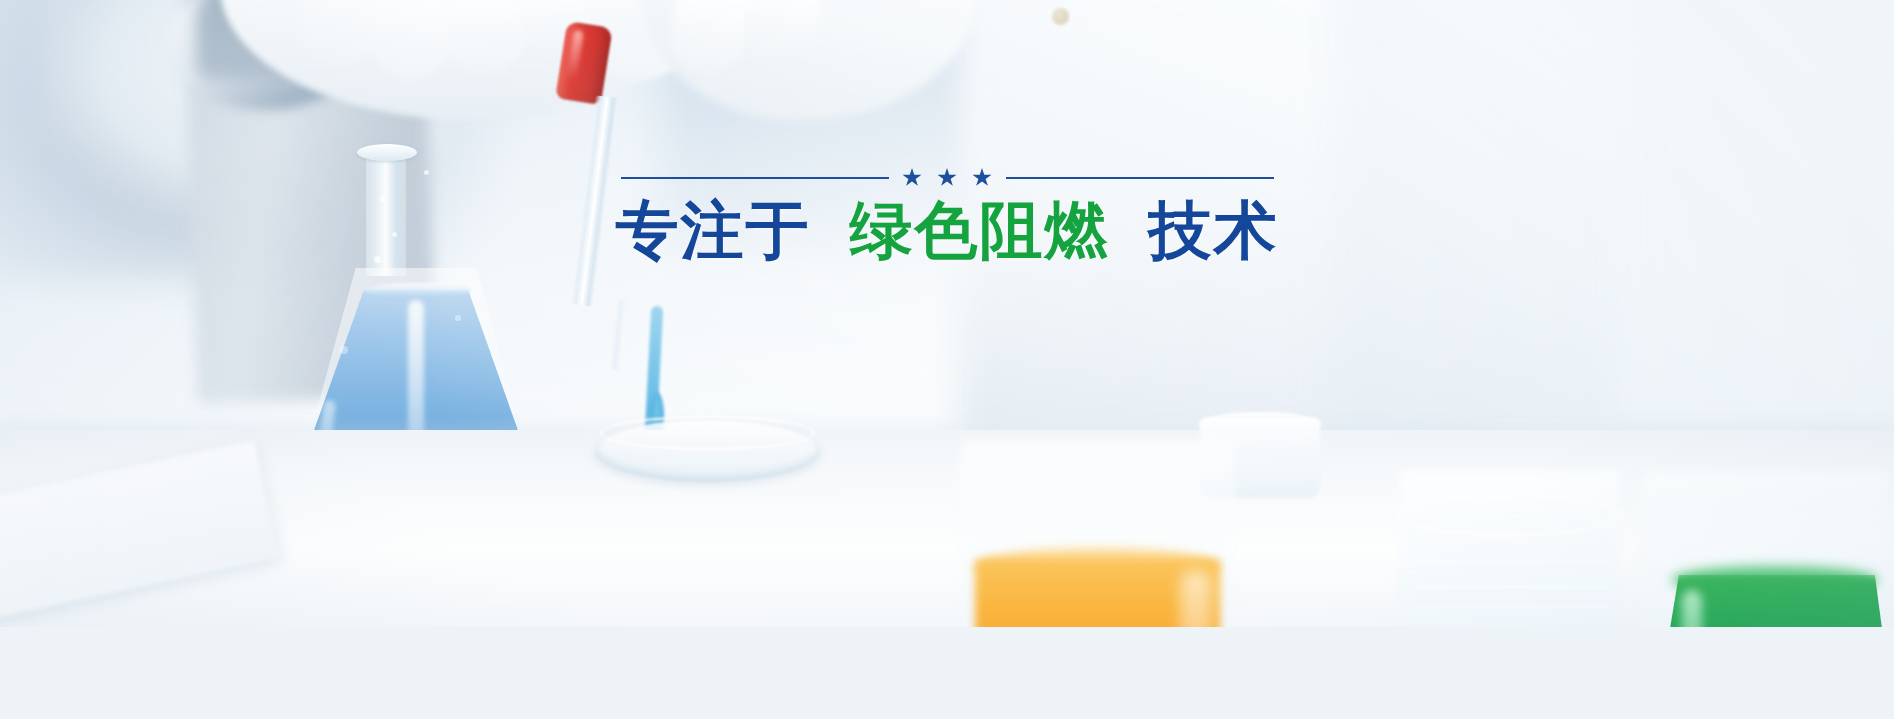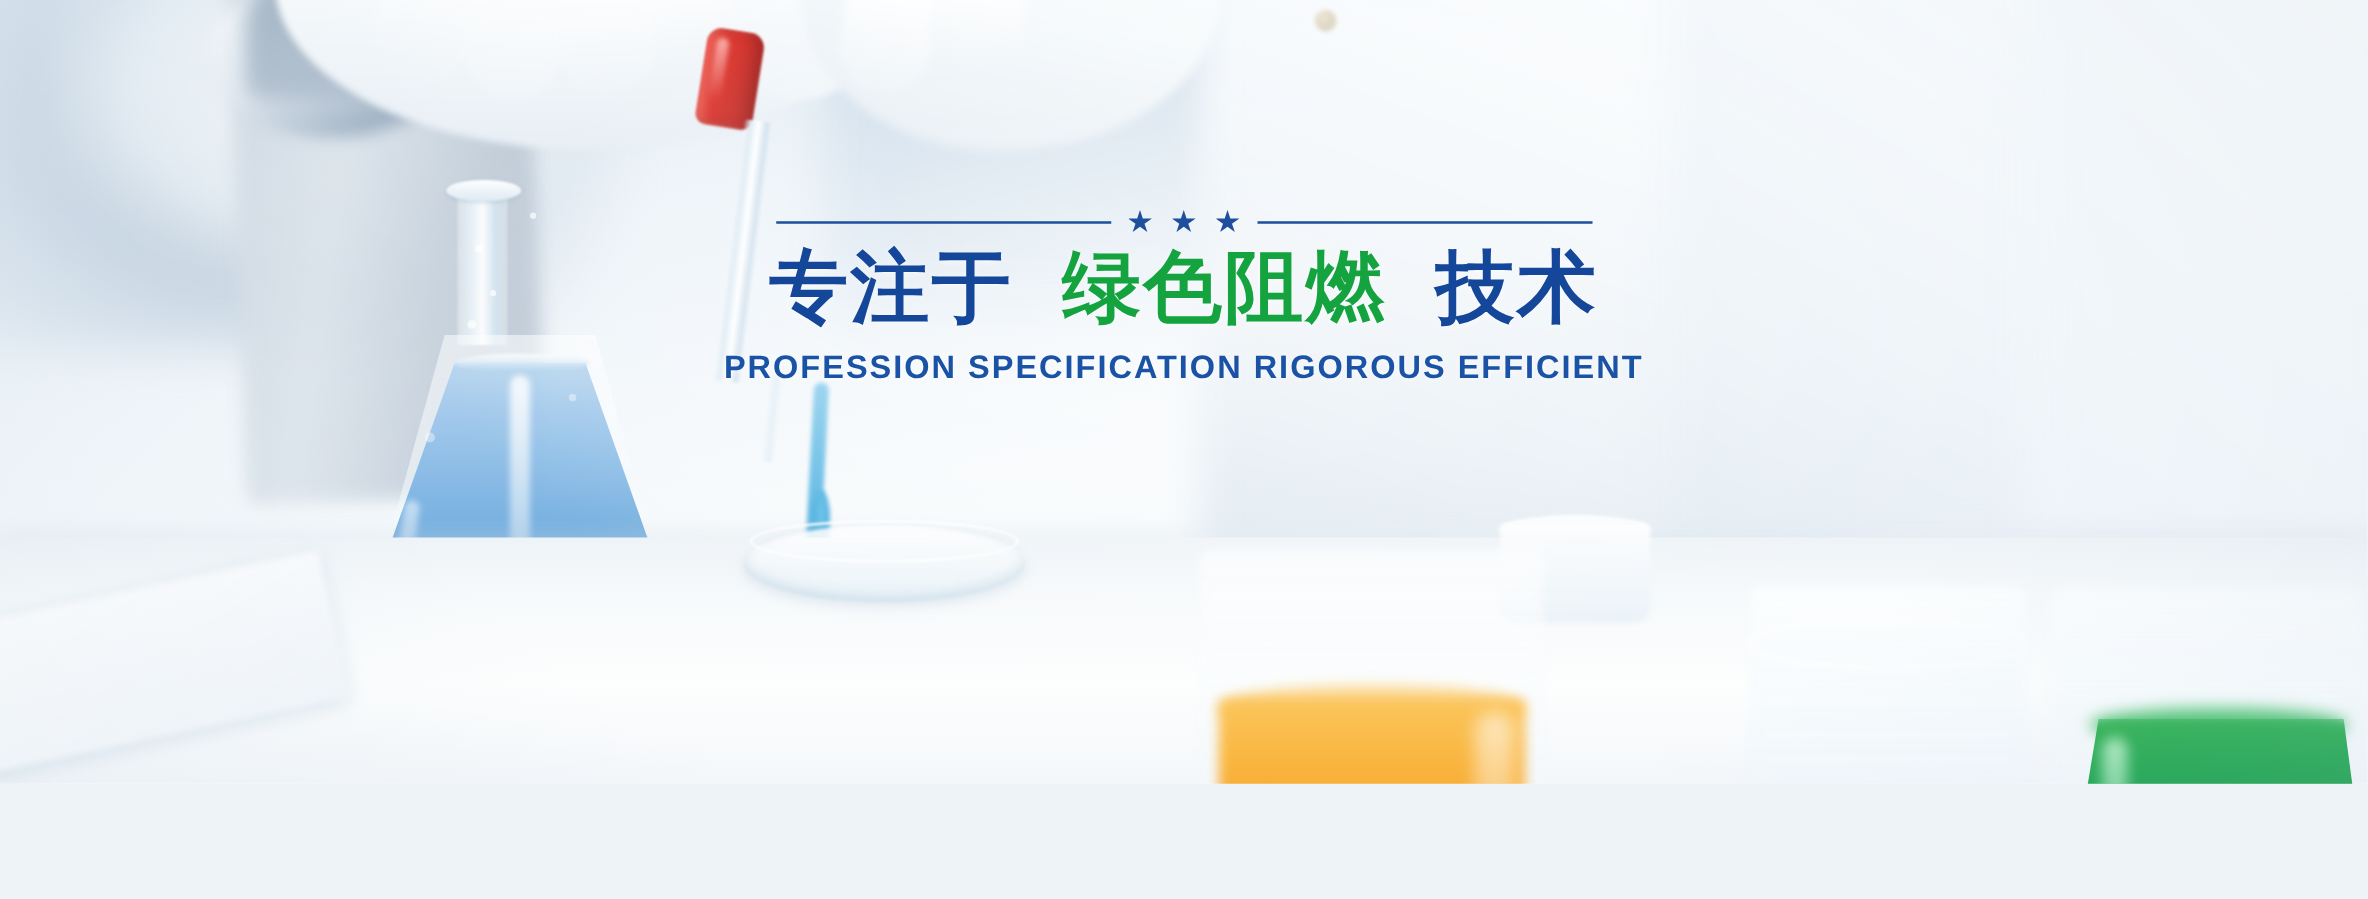--- a/index.html
+++ b/index.html
@@ -443,16 +443,15 @@
       <span class="stars">
         <span class="star"></span>
         <span class="star"></span>
         <span class="star"></span>
       </span>
       <span class="rule"></span>
     </div>
 
     <h1 class="headline"><span>专注于</span><span>&nbsp;&nbsp;</span><span class="green">绿色阻燃</span><span>&nbsp;&nbsp;</span><span>技术</span></h1>
 
-    <div class="subtitle-en">PROFESSION SPECIFICATION RIGOROUS EFFICIENT</div>
 
   </div>
 </div>
 
 </body></html>

